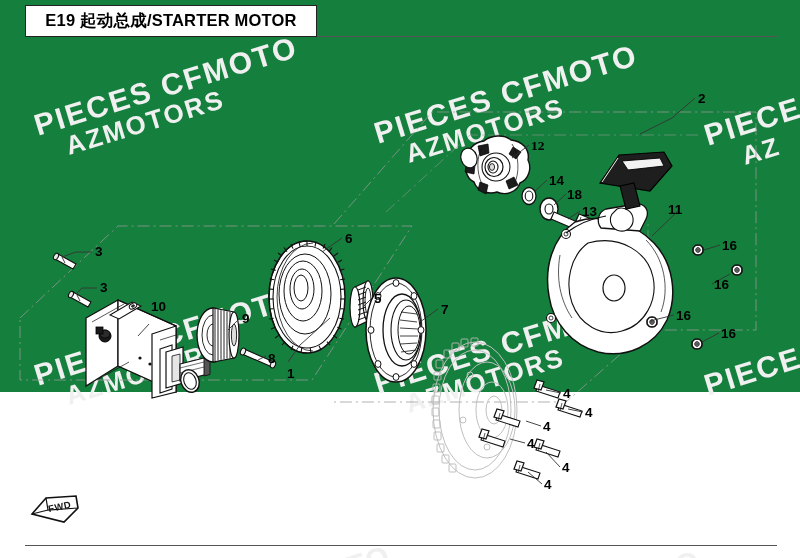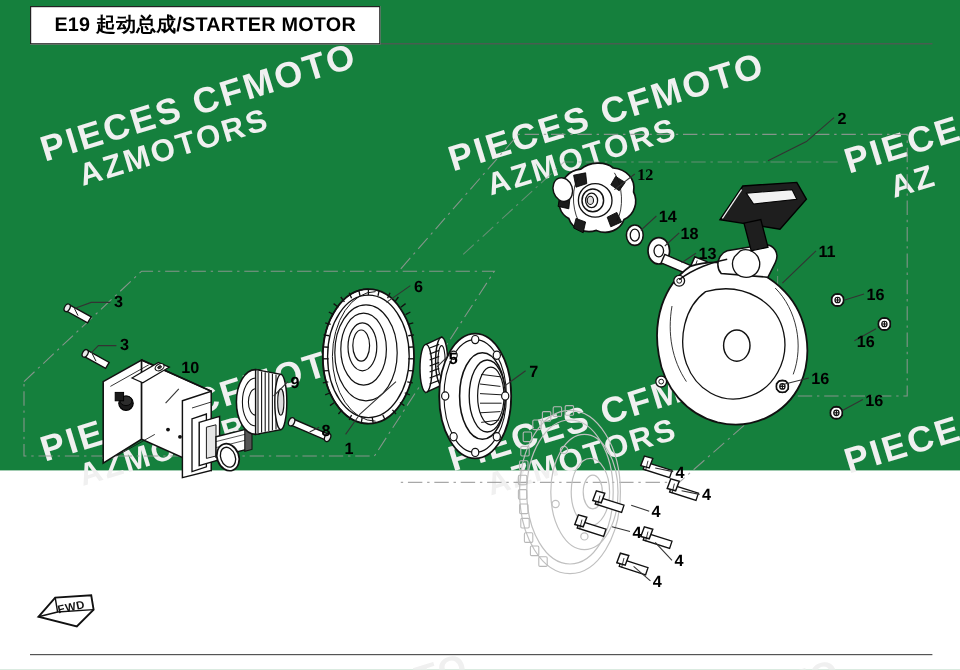--- a/index.html
+++ b/index.html
@@ -474,21 +474,21 @@
       <span class="lbl" style="left: 543px; top: 420px;">4</span>
       <span class="lbl" style="left: 527px; top: 437px;">4</span>
       <span class="lbl" style="left: 562px; top: 461px;">4</span>
       <span class="lbl" style="left: 544px; top: 478px;">4</span>
       <span class="lbl" style="left: 374px; top: 292px;">5</span>
       <span class="lbl" style="left: 345px; top: 232px;">6</span>
       <span class="lbl" style="left: 441px; top: 303px;">7</span>
       <span class="lbl" style="left: 268px; top: 352px;">8</span>
       <span class="lbl" style="left: 242px; top: 312px;">9</span>
       <span class="lbl" style="left: 151px; top: 300px;">10</span>
-      <span class="lbl" style="left: 682px; top: 203px;">11</span>
+      <span class="lbl" style="left: 668px; top: 203px;">11</span>
       <span class="lbl" style="left: 531px; top: 139px; font-family: Liberation Serif, serif;">12</span>
       <span class="lbl" style="left: 582px; top: 205px;">13</span>
       <span class="lbl" style="left: 549px; top: 174px;">14</span>
       <span class="lbl" style="left: 567px; top: 188px;">18</span>
       <span class="lbl" style="left: 722px; top: 239px;">16</span>
       <span class="lbl" style="left: 714px; top: 278px;">16</span>
       <span class="lbl" style="left: 676px; top: 309px;">16</span>
       <span class="lbl" style="left: 721px; top: 327px;">16</span>
     </div>
 

